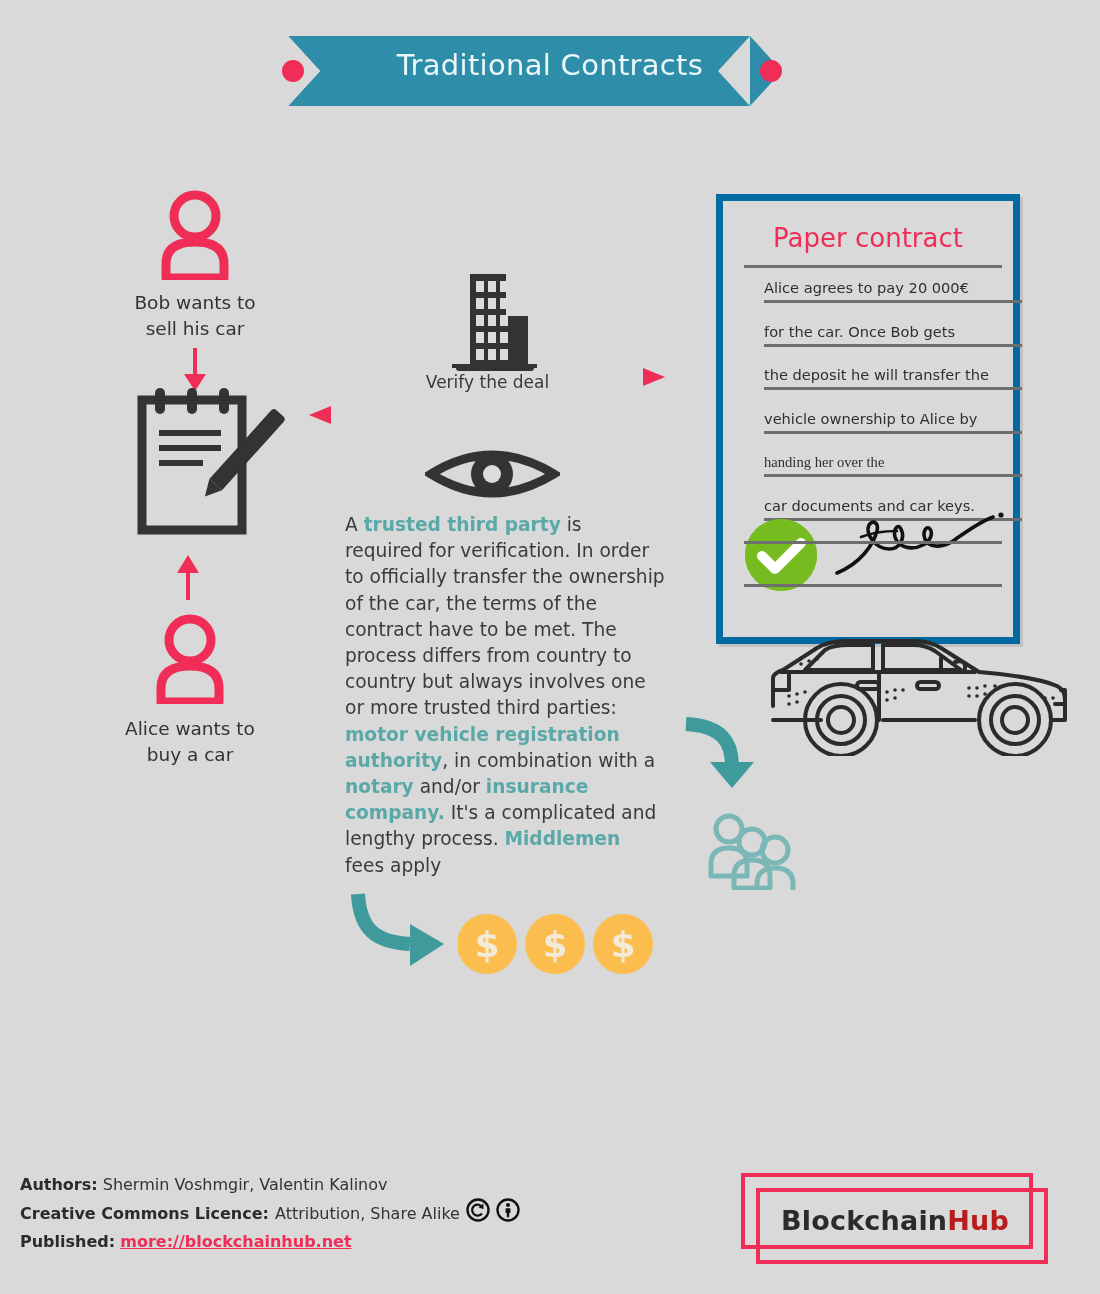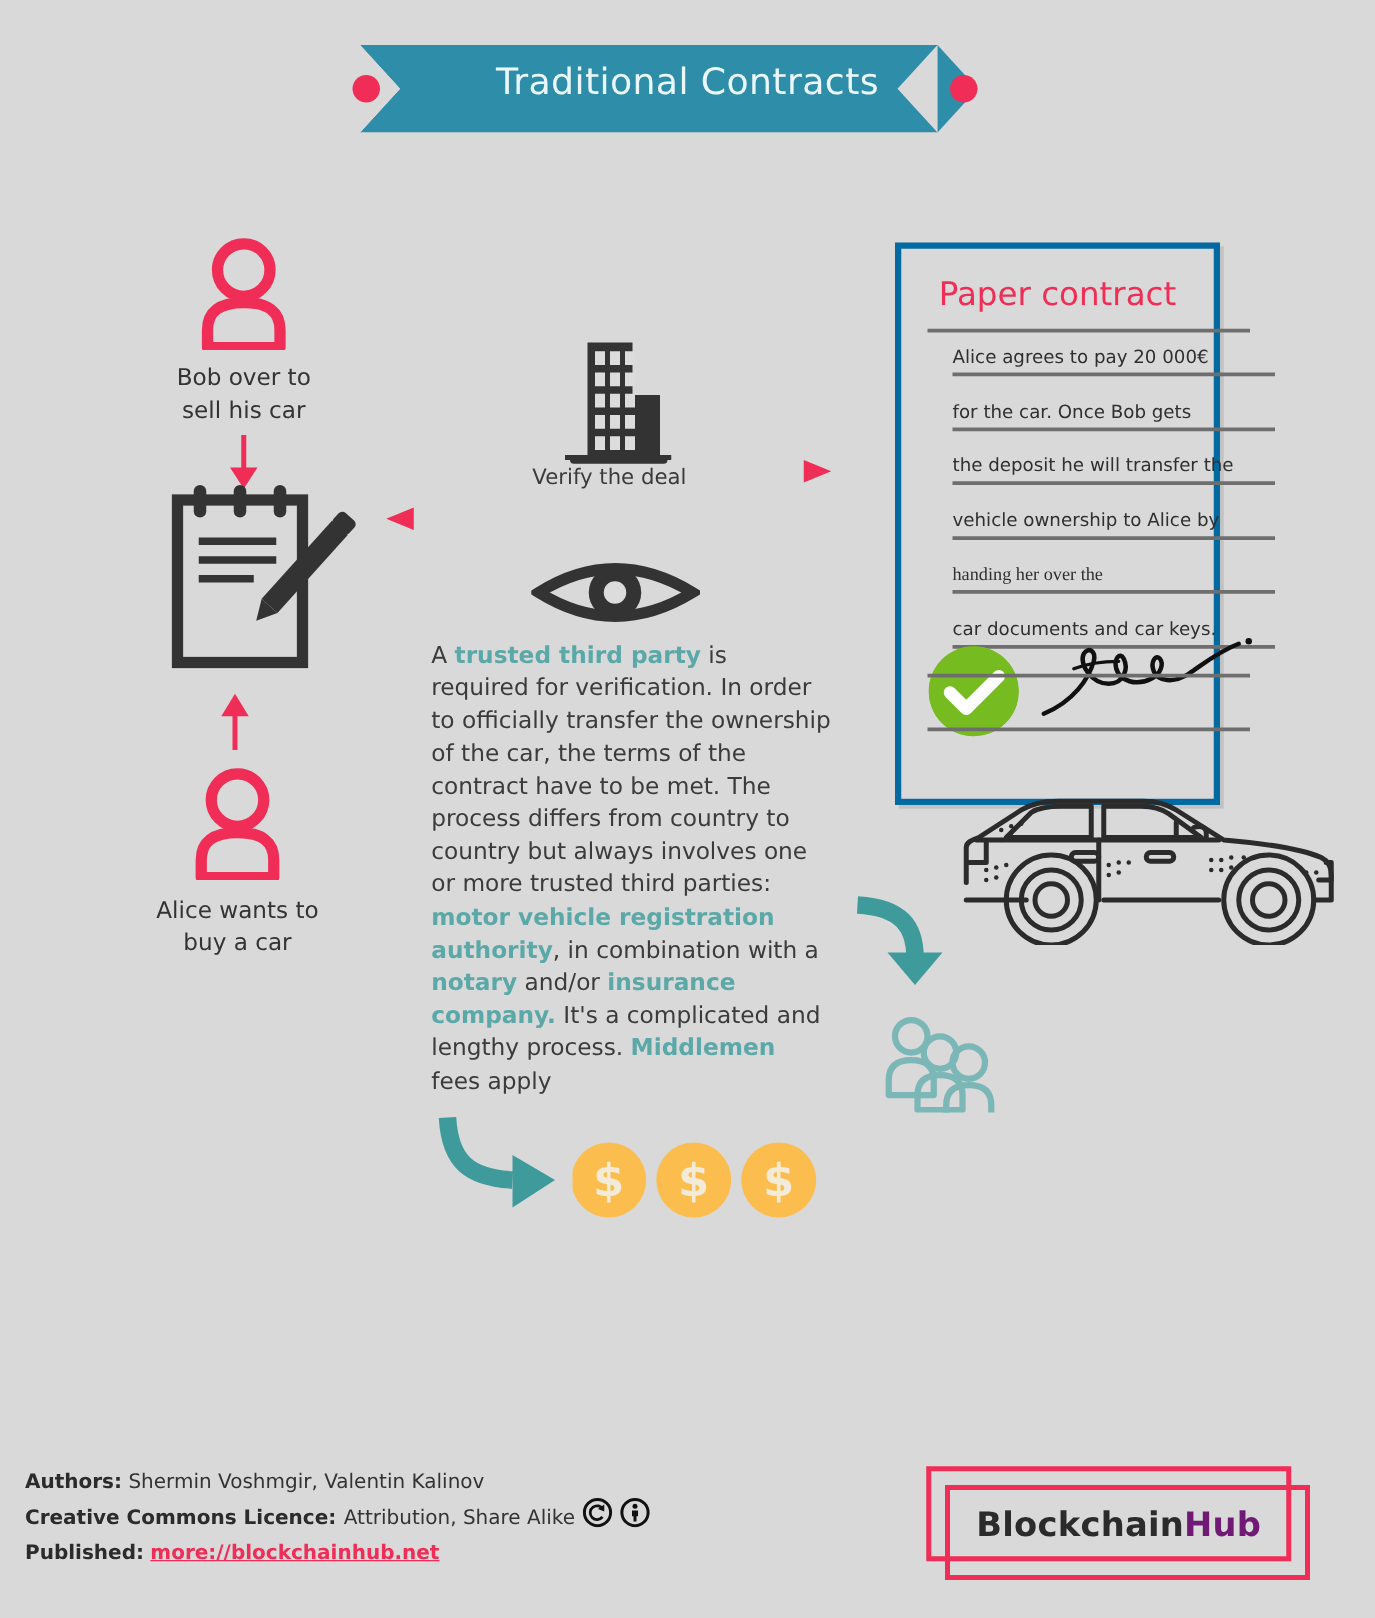--- a/index.html
+++ b/index.html
@@ -28,22 +28,22 @@
     font-size:18.5px;line-height:26px;text-align:center;color:#333;
   }
   #body-text{
     left:345px;top:512px;width:320px;
     font-size:18.6px;line-height:26.2px;color:#3b3b3b;
   }
   #body-text b{color:#5aa8a8;font-weight:bold;}
 
   
   #contract{
-    left:716px;top:194px;width:260px;height:450px;
-    background:#d9d9d9;border:5px solid #0369a1;box-sizing:border-box;
+    left:716px;top:194px;width:304px;height:450px;
+    background:#d9d9d9;border:7px solid #0369a1;box-sizing:border-box;
     box-shadow:3px 3px 0 rgba(0,0,0,.10);
   }
   #contract-title{
     position:absolute;left:0;top:22px;width:100%;text-align:center;
     color:#ef2d56;font-size:26px;
   }
   .cline{position:absolute;left:21px;width:258px;margin-left:20px;}
   .cline .ctext{font-size:14.6px;color:#2f2f2f;line-height:18px;white-space:nowrap;}
   .cline .crule{height:3px;background:#6e6e6e;margin-top:3px;}
   .blank-rule{position:absolute;left:21px;width:258px;height:3px;background:#6e6e6e;}
@@ -59,21 +59,21 @@
   #footer b{font-weight:bold;color:#2b2b2b;}
   .url{color:#ef2d56;font-weight:bold;}
 
   #logo{left:740px;top:1172px;width:310px;height:96px;}
   #logo-text{
     position:absolute;left:0;top:0;width:310px;height:96px;
     display:flex;align-items:center;justify-content:center;
     font-size:27px;font-weight:bold;letter-spacing:.2px;
   }
   #logo-text .dark{color:#2b2b2b;}
-  #logo-text .pink{color:#701a75;}
+  #logo-text .pink{color:#b91c1c;}
 
   .vd-label{font-size:17px;color:#3a3a3a;}
 </style>
 </head>
 <body>
 
 <div class="stage">
 
   <div class="abs" id="banner-wrap">
     <svg width="1100" height="70" style="position:absolute;left:0;top:0;">
@@ -89,21 +89,21 @@
     <div id="banner-title">Traditional Contracts</div>
   </div>
 
   <div class="abs" style="left:150px;top:190px;width:90px;height:90px;">
     <svg width="90" height="90" viewBox="0 0 90 90">
       <circle cx="45" cy="26" r="21" fill="none" stroke="#ef2d56" stroke-width="9"></circle>
       <path d="M16,88 L16,74 Q16,52 45,52 Q74,52 74,74 L74,88 Z" fill="none" stroke="#ef2d56" stroke-width="9" stroke-linejoin="round"></path>
     </svg>
   </div>
   <div class="abs cap" style="left:105px;top:290px;width:180px;">
-    <div>Bob over to</div>
+    <div>Bob wants to</div>
     <div>sell his car</div>
   </div>
 
   <div class="abs" style="left:175px;top:348px;width:40px;height:44px;">
     <svg width="40" height="44" viewBox="0 0 40 44">
       <line x1="20" y1="0" x2="20" y2="30" stroke="#ef2d56" stroke-width="4"></line>
       <polygon points="20,43 9,26 31,26" fill="#ef2d56"></polygon>
     </svg>
   </div>
 

